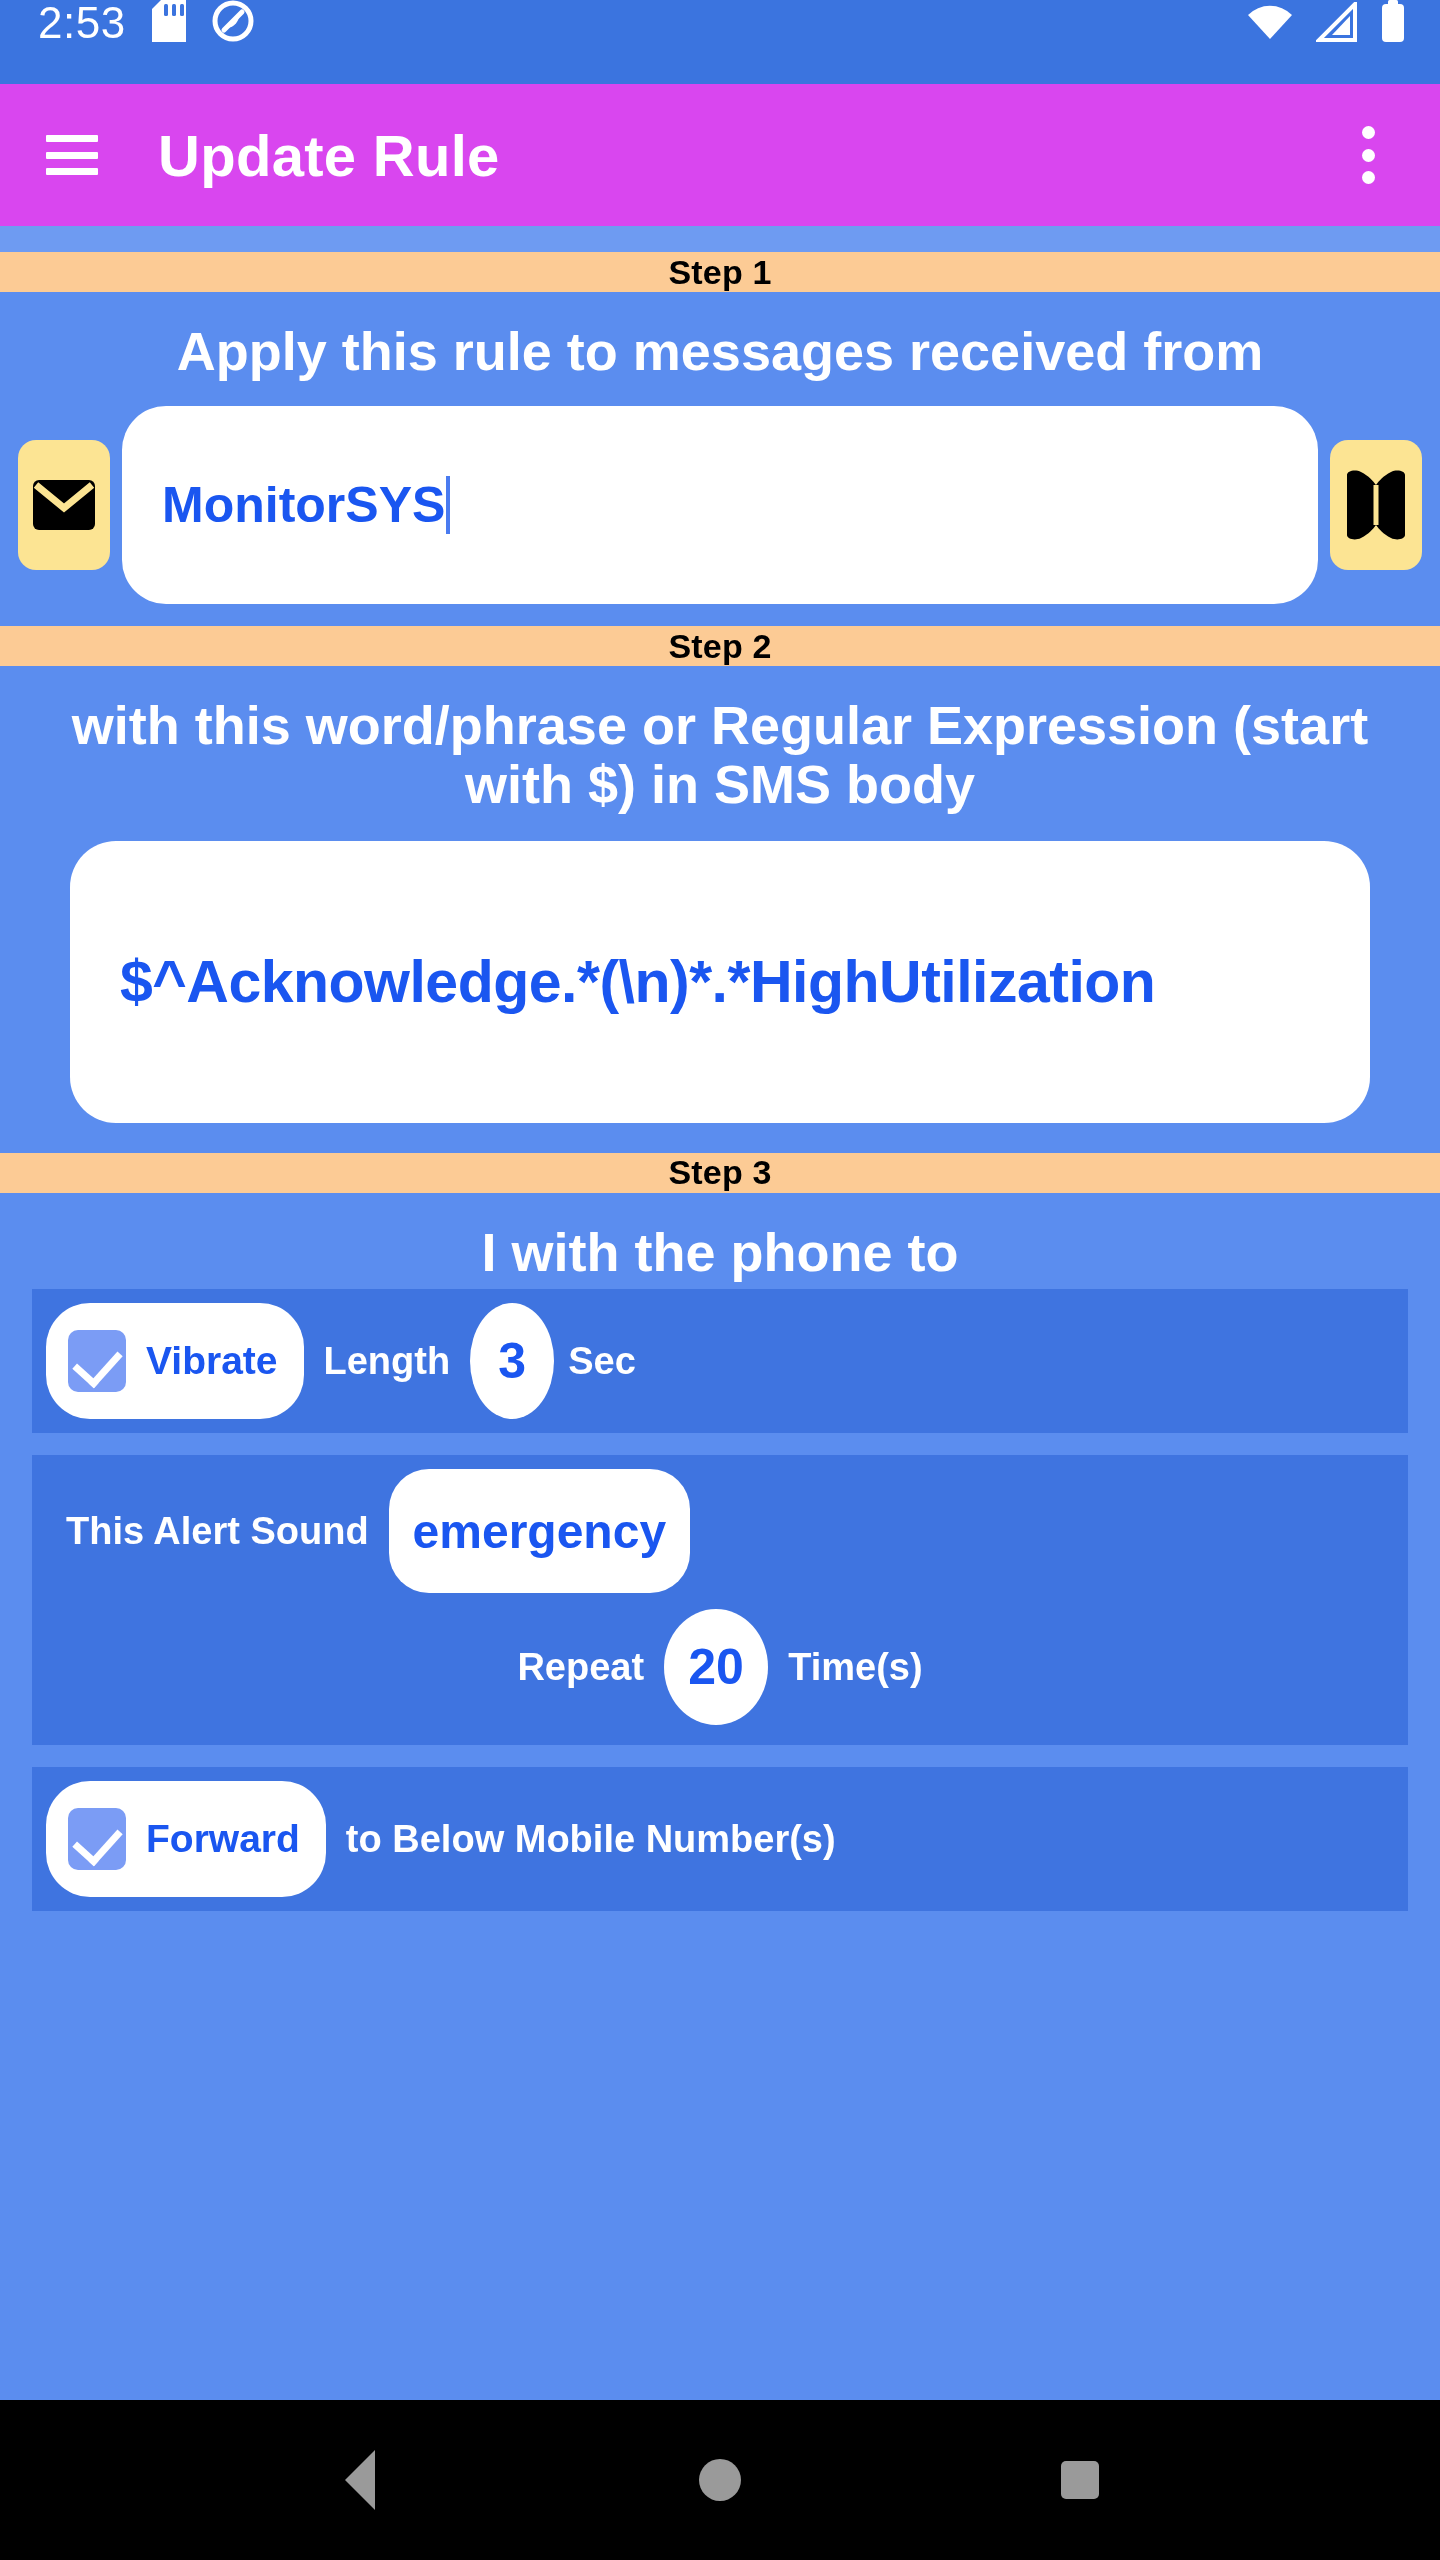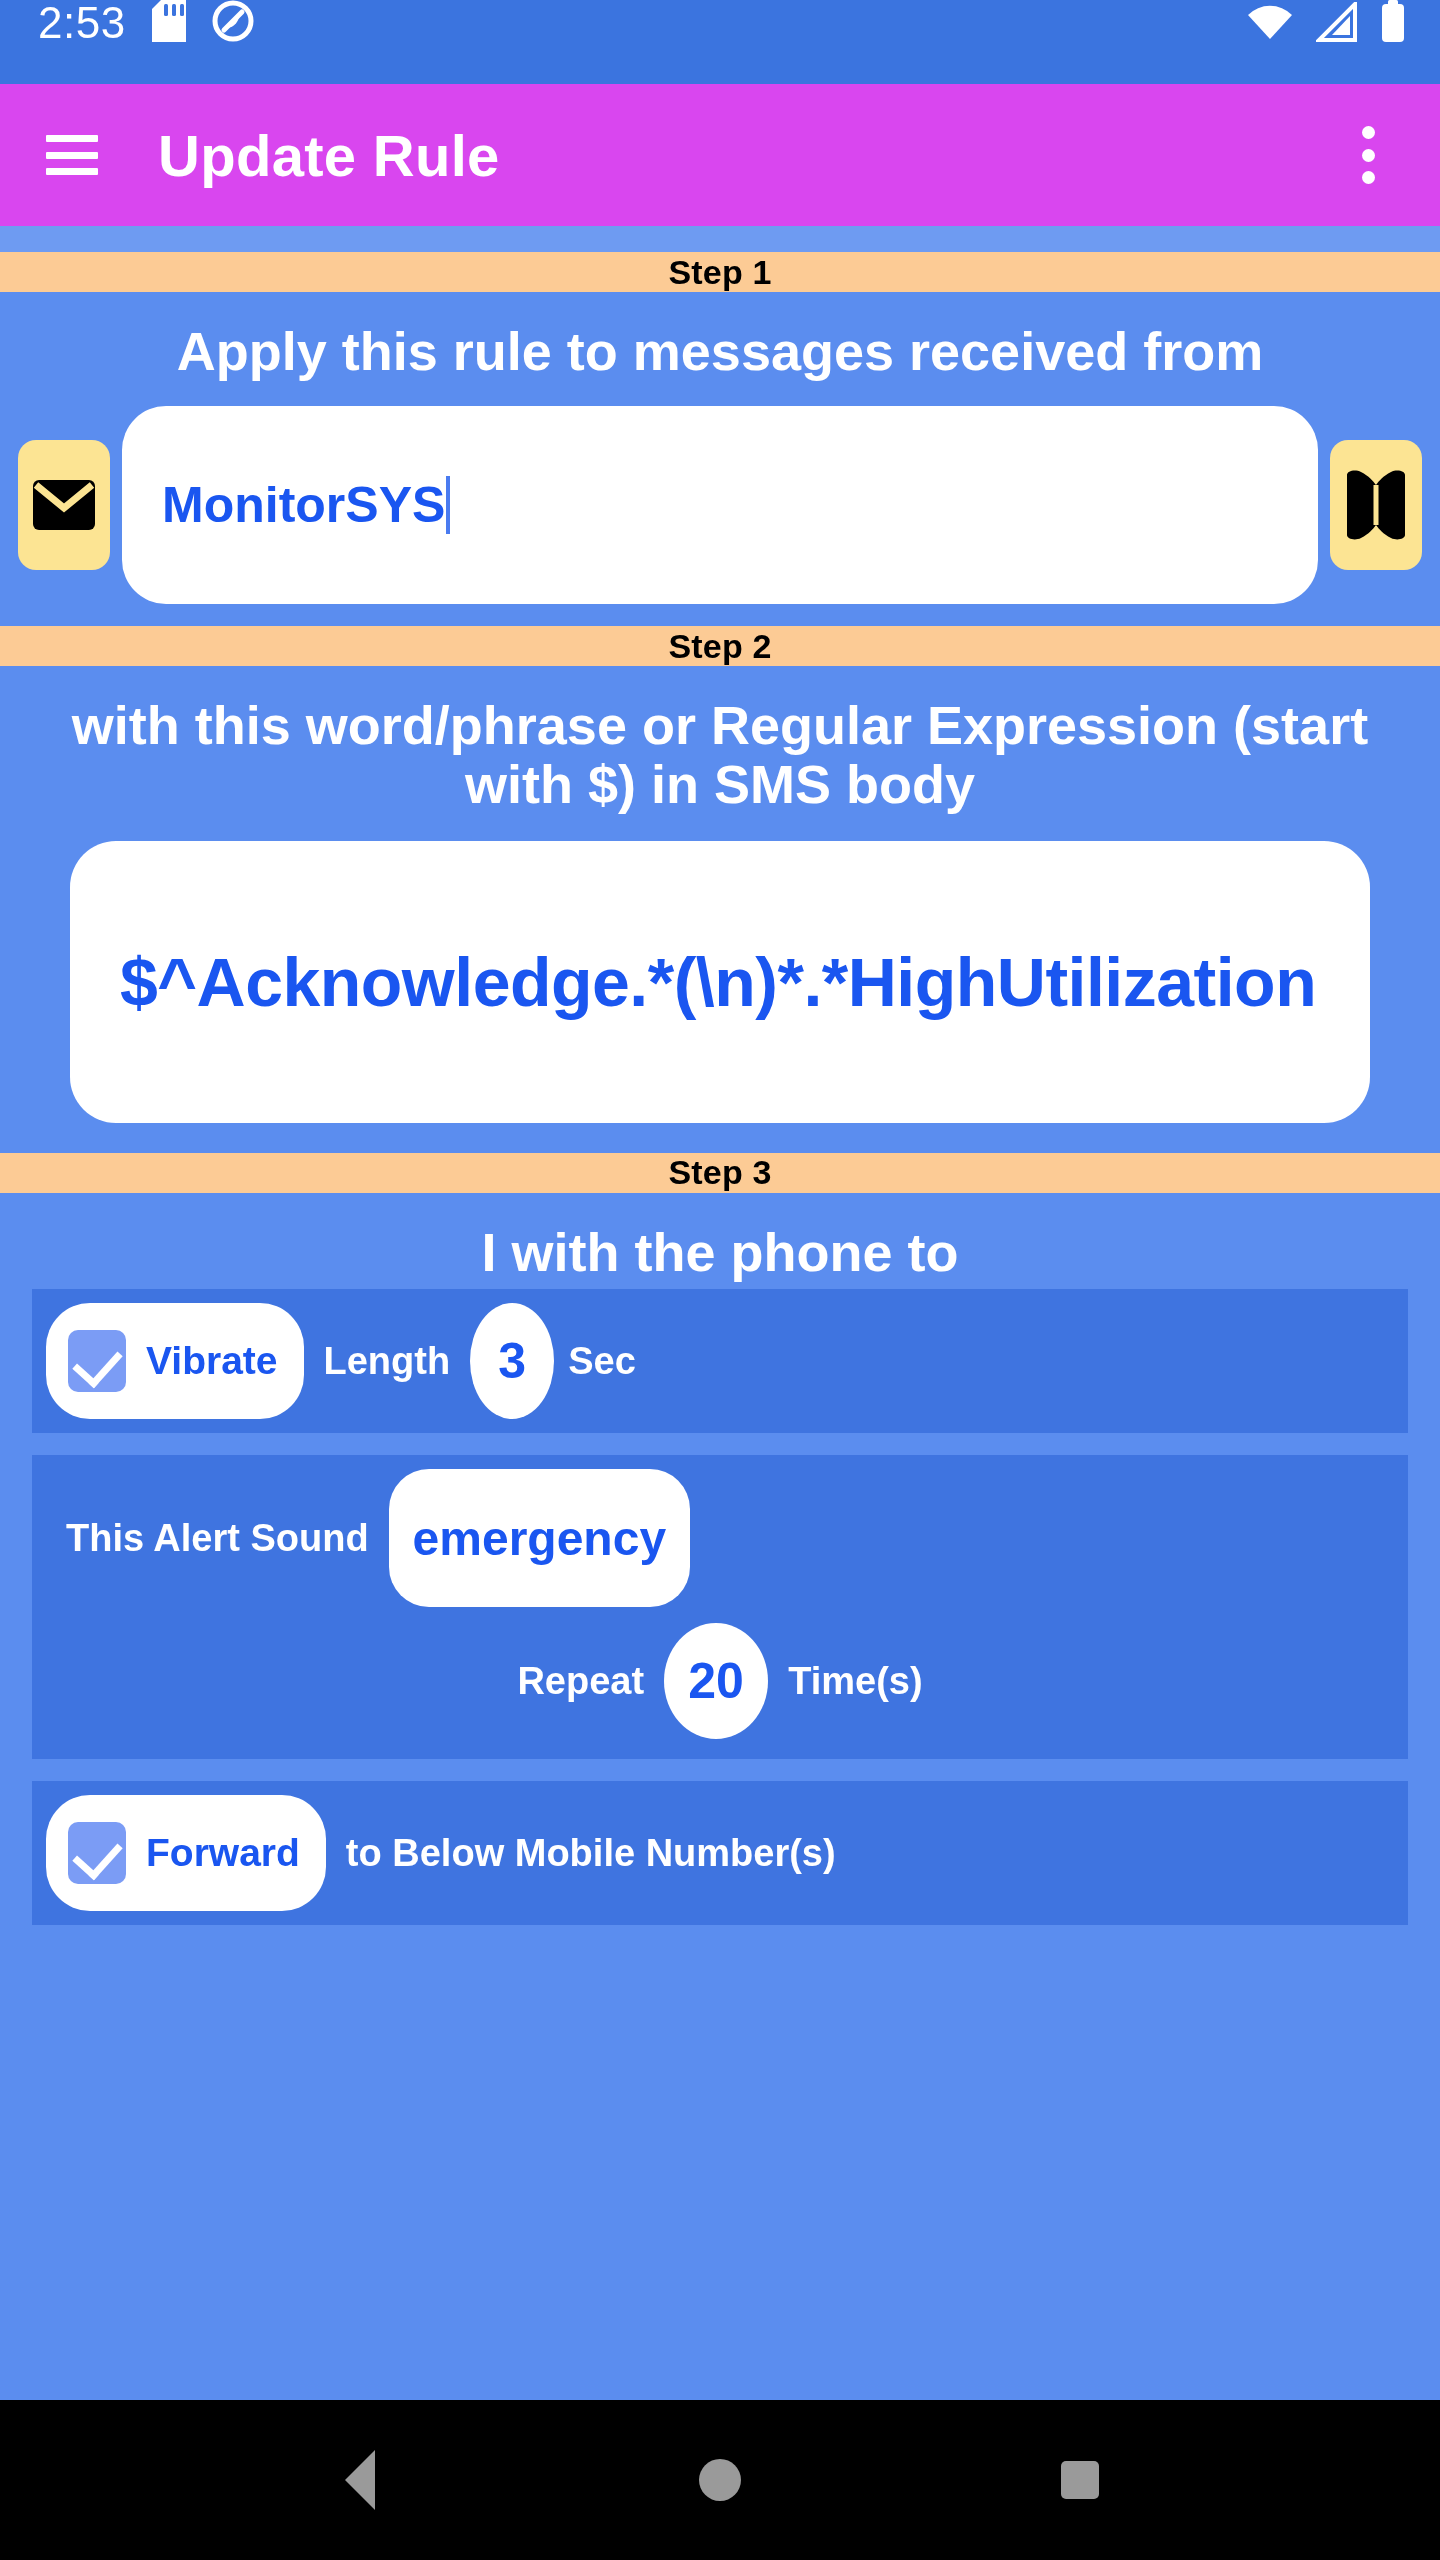--- a/index.html
+++ b/index.html
@@ -197,21 +197,21 @@
     width: 100%;
     height: 282px;
     background: #ffffff;
     border-radius: 46px;
     display: flex;
     align-items: center;
     padding: 0 50px;
     overflow: hidden;
   }
   .regex-text {
-    font-size: 68px;
+    font-size: 59px;
     font-weight: 700;
     color: #1A56F0;
     white-space: nowrap;
     letter-spacing: -0.5px;
   }
 
   
   .actions {
     padding: 0 32px;
   }
@@ -287,21 +287,21 @@
   }
   .oval-field.wide { width: 104px; }
   .oval-value {
     font-size: 50px;
     font-weight: 700;
     color: #1A56F0;
   }
   .sound-pill {
     background: #ffffff;
     border-radius: 40px;
-    height: 138px;
+    height: 124px;
     display: flex;
     align-items: center;
     padding: 0 24px;
     flex: 0 0 auto;
     cursor: pointer;
   }
   .sound-value {
     font-size: 48px;
     font-weight: 700;
     color: #1A56F0;

